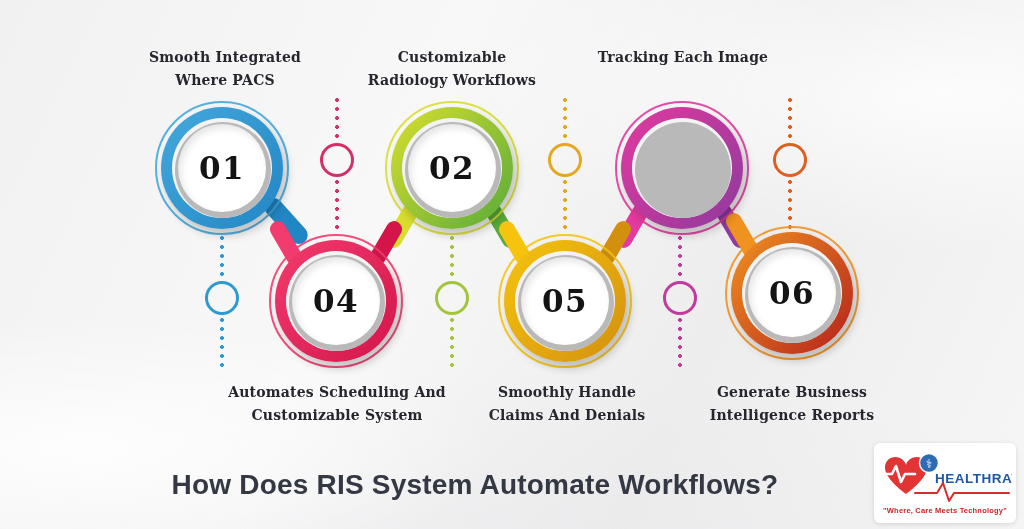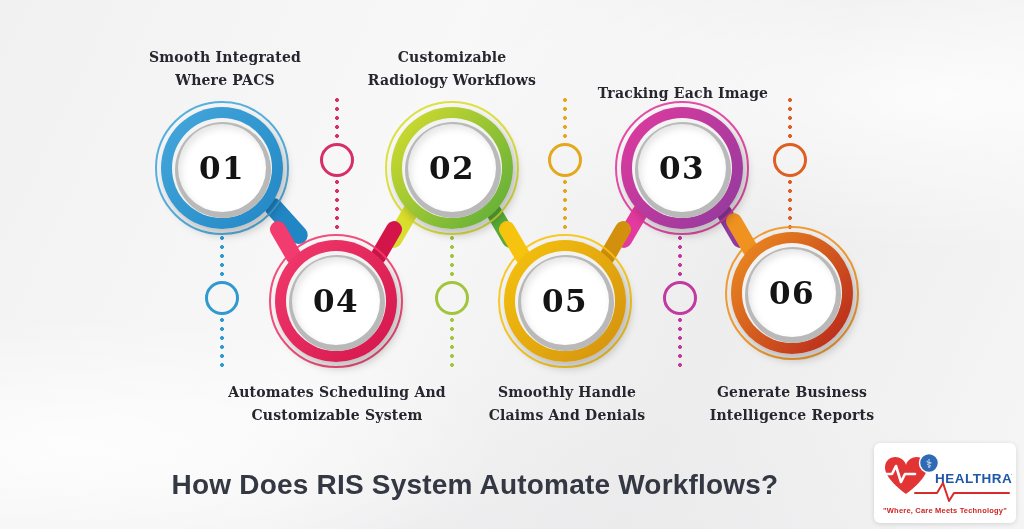--- a/index.html
+++ b/index.html
@@ -56,21 +56,21 @@
 
   .node.s1 { left:158px; top:104px;text-align:right; }
   .node.s2 { left:388px; top:104px; }
   .node.s3 { left:618px; top:104px; }
   .node.s4 { left:272px; top:237px; }
   .node.s5 { left:501px; top:237px; }
   .node.s6 { left:728px; top:229px; }
 
   .label.l1 { left:65px;  top:46px; }
   .label.l2 { left:292px; top:46px; }
-  .label.l3 { left:523px; top:46px;margin-top:36px; }
+  .label.l3 { left:523px; top:46px; }
   .label.l4 { left:177px; top:381px; }
   .label.l5 { left:407px; top:381px; }
   .label.l6 { left:632px; top:381px; }
 
   
   .conn { position:absolute; width:40px; display:flex; flex-direction:column; align-items:center; }
   .dots {
     width:4px;
     background-image:radial-gradient(circle at 2px 2px, var(--cc) 1.7px, rgba(0,0,0,0) 2.2px);
     background-size:4px 9px; background-repeat:repeat-y;
@@ -191,23 +191,20 @@
     </div>
   </div>
 
   <div class="node s3" style="--c1: #e23a9e; --c2: #8f3a9e;">
     <span class="stub left leg-l"></span>
     <span class="stub right leg-r"></span>
     <div class="outline"></div>
     <div class="ring">
       <div class="layer-white"></div>
       <div class="layer-gray"></div>
-      <div class="center">
-        <span class="num">03</span>
-      </div>
     </div>
   </div>
 
   <div class="node s4" style="--c1: #f23b6e; --c2: #d3154a;">
     <span class="stub left horn-l"></span>
     <span class="stub right horn-r"></span>
     <div class="outline"></div>
     <div class="ring">
       <div class="layer-white"></div>
       <div class="layer-gray"></div>

